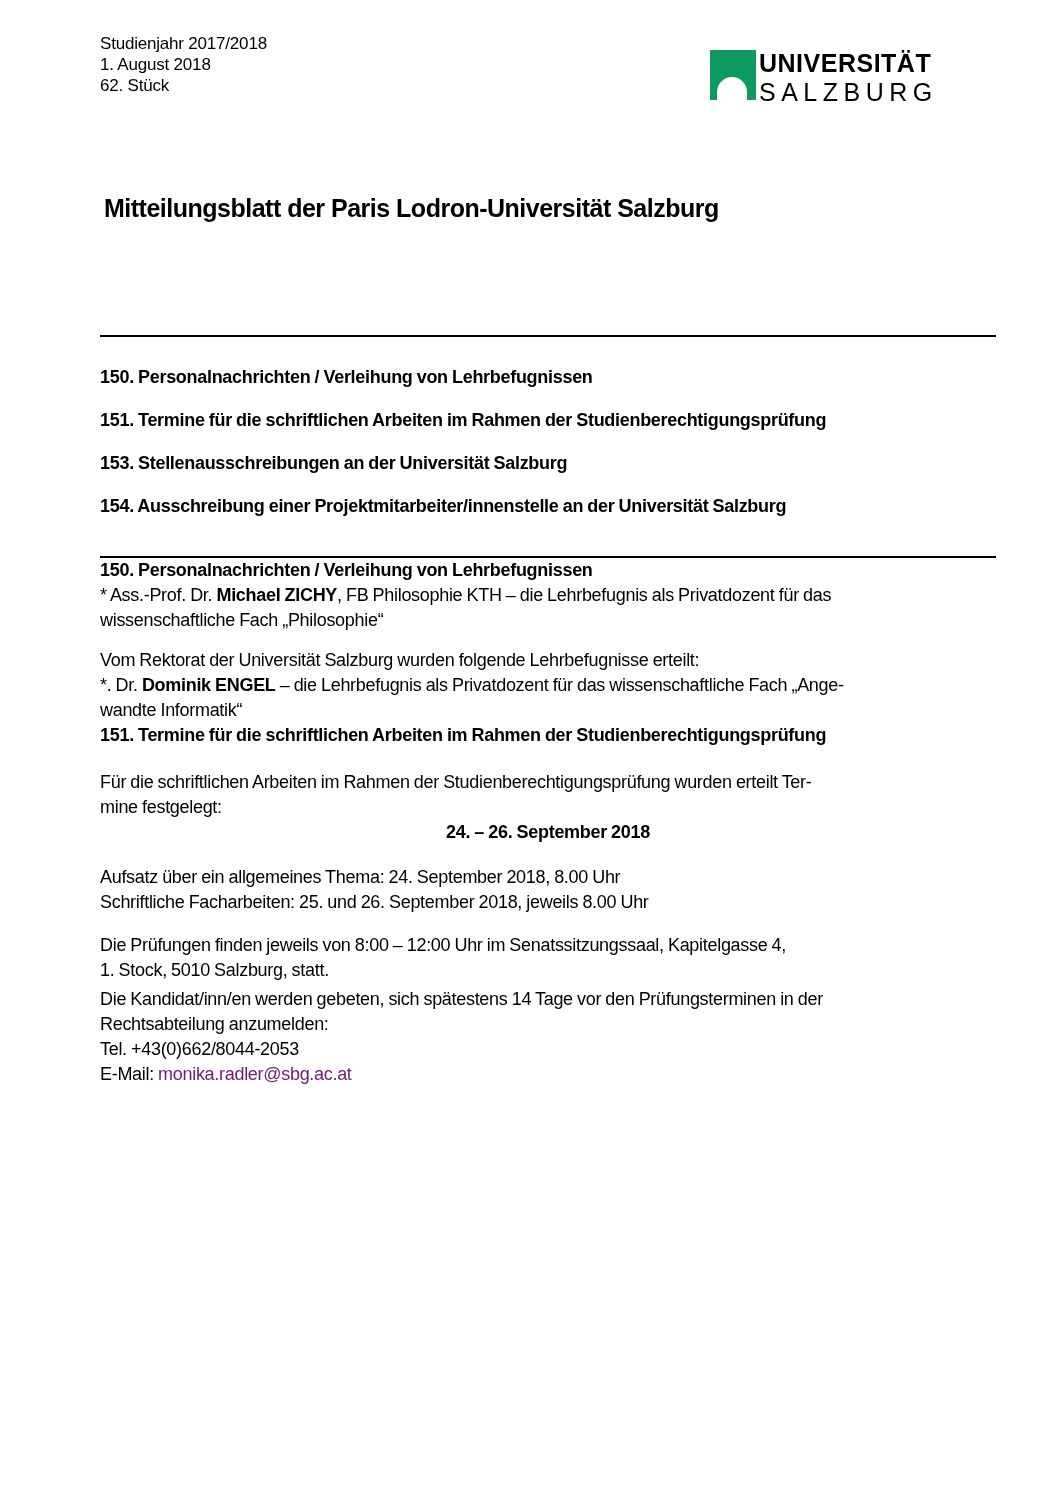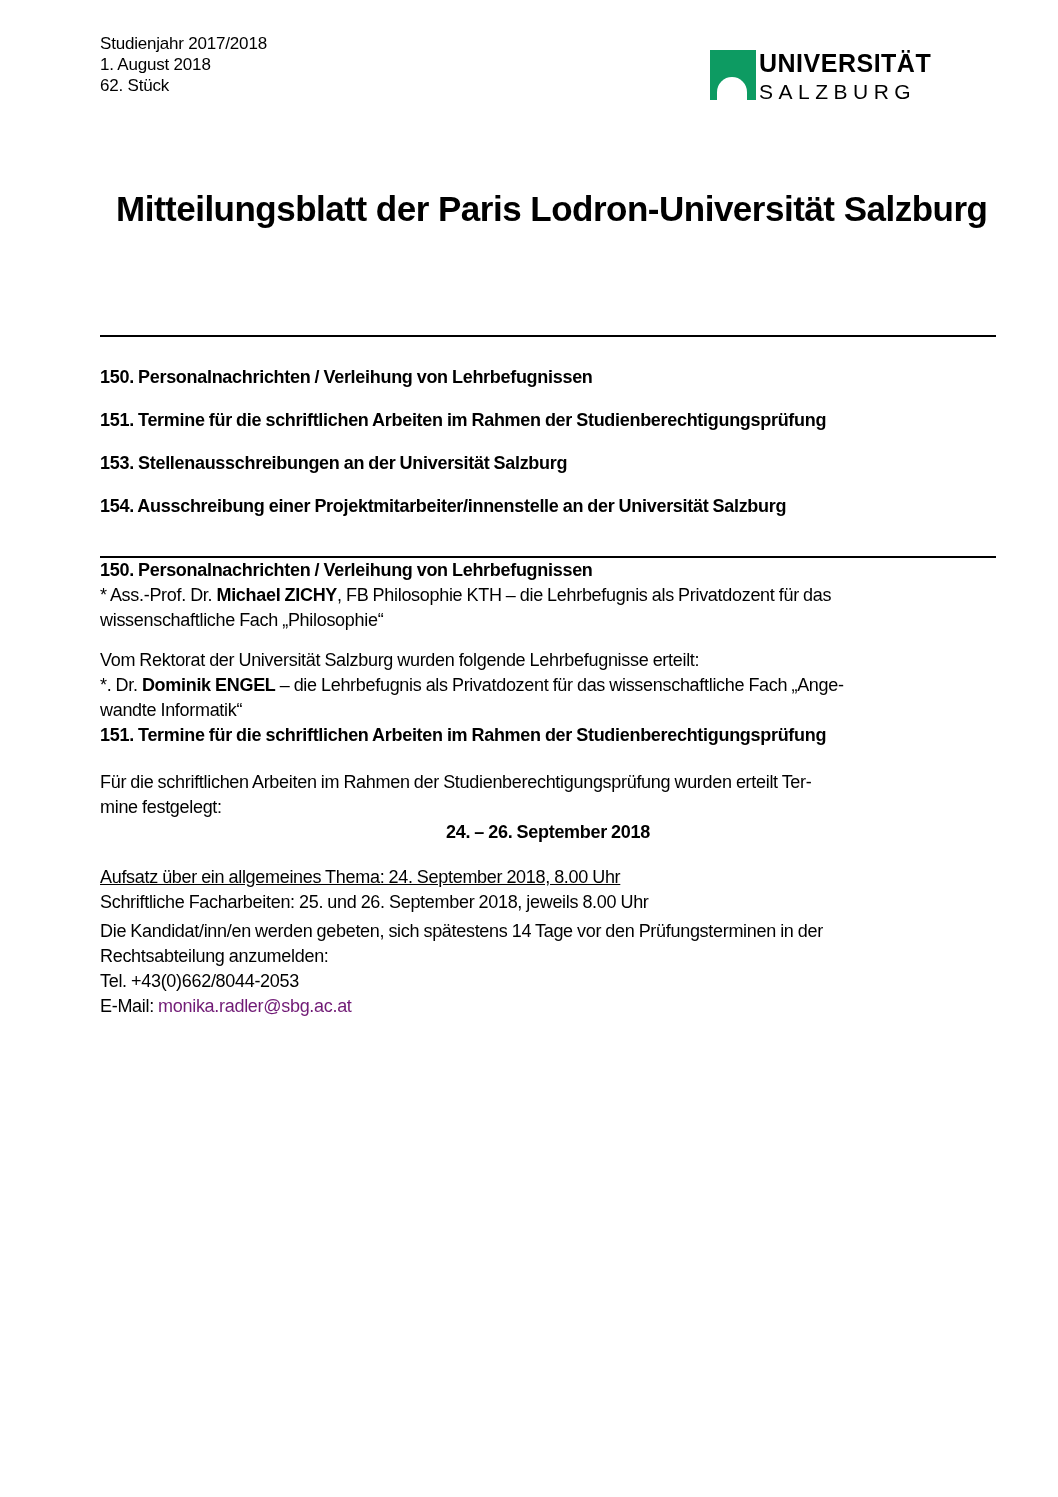--- a/index.html
+++ b/index.html
@@ -15,43 +15,43 @@
   }
   
   .masthead { font-size:17px; line-height:21px; letter-spacing:-0.2px; }
   
   .logo { position:absolute; top:50px; left:710px; display:flex; align-items:flex-start; }
   .logo-mark { position:relative; width:46px; height:50px; background:#0d9b62; flex:none; }
   .logo-arch { position:absolute; left:7px; bottom:-1px; width:30px; height:24px;
                background:#ffffff; border-radius:15px 15px 0 0; }
   .logo-text { margin-left:3px; }
   .logo-u { font-weight:bold; font-size:25px; line-height:27px; letter-spacing:0.5px; }
-  .logo-s { font-size:21px; line-height:30px; letter-spacing:5.5px; font-weight:normal; }
+  .logo-s { font-size:25px; line-height:30px; letter-spacing:5.5px; font-weight:normal;text-align:right; }
   
-  h1.doc-title { margin:96px 0 0 16px; font-size:35px; line-height:33px;
+  h1.doc-title { margin:96px 0 0 4px; font-size:25px; line-height:33px;
                  letter-spacing:-0.5px; font-weight:bold; }
   
   .rule { border:none; border-top:2px solid #000; margin:0; }
   .rule-top { margin-top:110px; }
   .rule-mid { margin-top:37px; }
   
   .toc p, .body, h2.sec {
     font-size:18px; line-height:25px; letter-spacing:-0.3px; word-spacing:-0.5px;
     margin:0; text-align:justify;
   }
   .toc p { font-weight:bold; margin-top:18px; }
   .toc p.first { margin-top:28px; }
   .jline { display:block; text-align:justify; text-align-last:justify; }
   h2.sec { font-weight:bold; }
   .h150 { margin-top:50px; }
   .h151 { margin-top:55px; }
   .preline { white-space:pre-line; }
   .mt15 { margin-top:15px; }
   .mt22 { margin-top:22px; }
-  .mt20 { margin-top:20px;text-decoration:underline; }
+  .mt20 { margin-top:20px; }
   .mt18 { margin-top:18px; }
   .mt16 { margin-top:4px; }
   .dateline { text-align:right; text-align-last:center; font-weight:bold; }
   .email { color:#701a75; cursor:pointer; }
   b { letter-spacing:-0.3px; }
 </style>
 </head>
 <body>
 
 <div class="page">
@@ -94,19 +94,21 @@
 wandte Informatik“</span></p>
   </section>
 
   <section>
     <h2 class="sec h151">151. Termine für die schriftlichen Arbeiten im Rahmen der Studienberechtigungsprüfung</h2>
     <p class="body preline mt22">Für die schriftlichen Arbeiten im Rahmen der Studienberechtigungsprüfung wurden erteilt Ter-
 mine festgelegt:</p>
     <p class="body dateline">24. – 26. September 2018</p>
     <p class="body mt20">Aufsatz über ein allgemeines Thema: 24. September 2018, 8.00 Uhr</p>
     <p class="body">Schriftliche Facharbeiten: 25. und 26. September 2018, jeweils 8.00 Uhr</p>
+    <p class="body preline mt18">Die Prüfungen finden jeweils von 8:00 – 12:00 Uhr im Senatssitzungssaal, Kapitelgasse 4,
+1. Stock, 5010 Salzburg, statt.</p>
     <p class="body preline mt16">Die Kandidat/inn/en werden gebeten, sich spätestens 14 Tage vor den Prüfungsterminen in der
 Rechtsabteilung anzumelden:</p>
     <p class="body">Tel. +43(0)662/8044-2053</p>
     <p class="body"><span>E-Mail: </span><a class="email">monika.radler@sbg.ac.at</a></p>
   </section>
 
 </div>
 
 </body></html>

